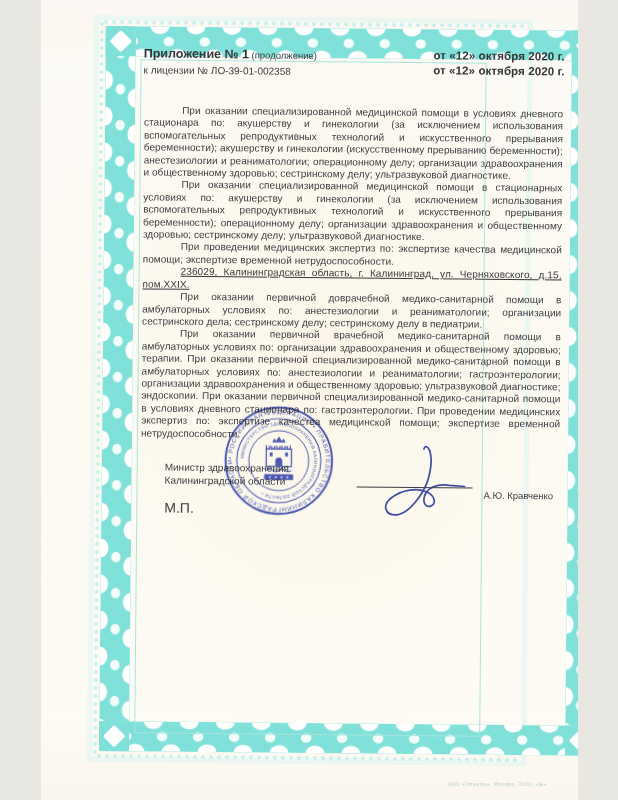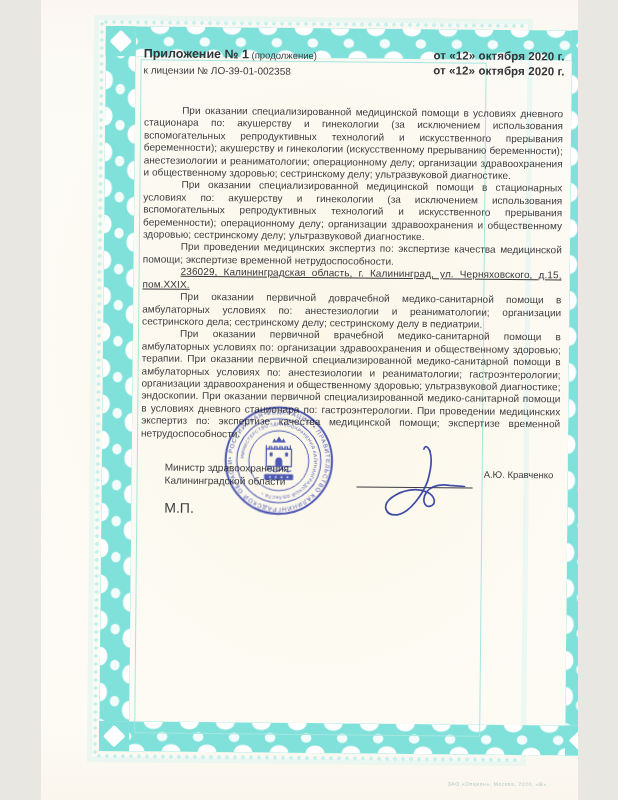--- a/index.html
+++ b/index.html
@@ -63,21 +63,21 @@
         text-align:justify;color:#3c3c40;letter-spacing:.05px;}
   .doc-body p{margin:0;text-indent:38px;}
   .address{margin-top:17px;font-size:10px;text-indent:0;text-decoration:underline;letter-spacing:.1px;
         color:#38383c;}
   .after-address{margin-top:13px;}
 
   
   .minister{position:absolute;left:124px;top:463px;font-size:10px;line-height:12.8px;color:#3b3b3e;}
   .mp{position:absolute;left:124px;top:501px;font-size:14px;color:#3b3b3e;}
   .sig-line{position:absolute;left:316px;top:486px;width:116px;height:1.2px;background:#3e3e42;}
-  .sig-name{position:absolute;left:443px;top:467px;font-size:9.5px;color:#3b3b3e;}
+  .sig-name{position:absolute;left:443px;top:488px;font-size:9.5px;color:#3b3b3e;}
   .sig-svg{position:absolute;left:325px;top:440px;width:110px;height:80px;}
   .stamp-svg{position:absolute;left:180px;top:403px;width:116px;height:116px;opacity:.92;
         mix-blend-mode:multiply;filter:blur(.2px);}
   .printer-mark{position:absolute;right:28px;bottom:15px;font-size:5px;color:#9fbeba;opacity:.85;
         letter-spacing:.6px;transform:rotate(-.4deg);}
 </style>
 </head>
 <body>
 
 <div class="scan">

